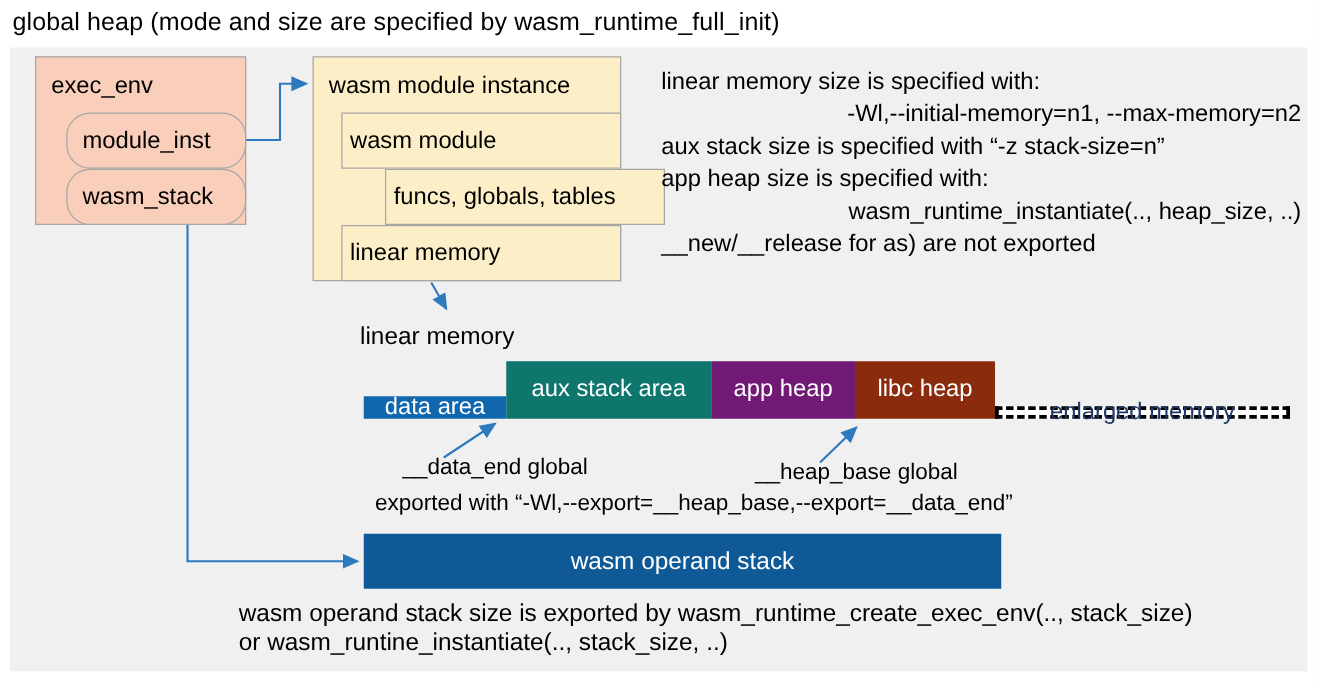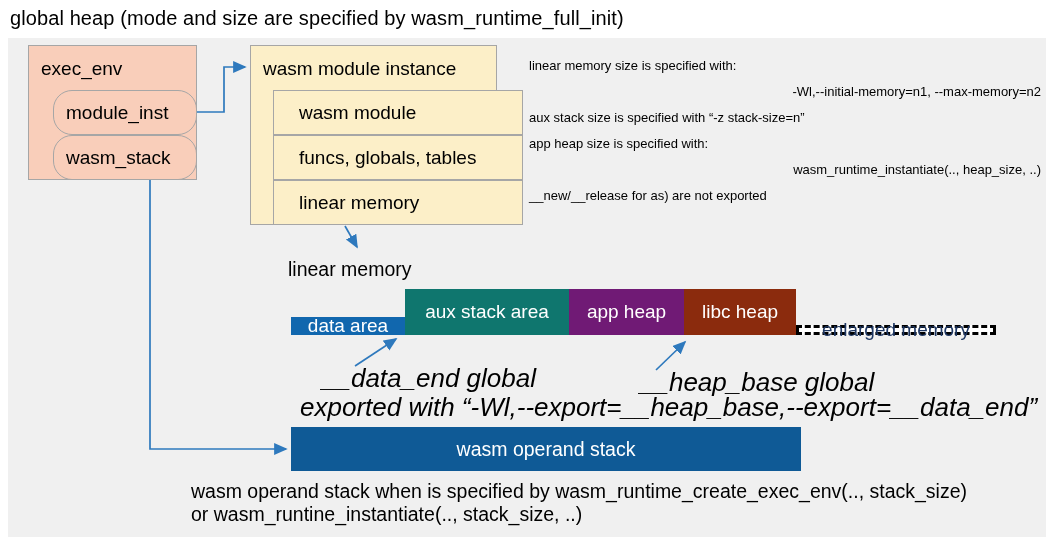--- a/index.html
+++ b/index.html
@@ -13,43 +13,43 @@
   .salmon{background:#f9ceba;}
   .cream{background:#fcefc8;}
   .box-header{display:flex;align-items:center;height:45px;padding-left:12px;box-sizing:border-box;}
   .exec-env{left:28px;top:45px;width:169px;height:135px;}
   .exec-field{left:53px;width:144px;height:45px;display:flex;align-items:center;padding-left:12px;border-radius:19px;}
   .exec-field.f0{top:90px;}
   .exec-field.f1{top:135px;}
 
   
   .mod-inst{left:250px;top:45px;width:247px;height:180px;}
-  .mod-field{left:273px;width:250px;height:45px;display:flex;align-items:center;padding-left:25px;}
+  .mod-field{left:273px;width:224px;height:45px;display:flex;align-items:center;padding-left:6px;}
   .mod-field.f0{top:90px;}
-  .mod-field.f1{top:135px;}
+  .mod-field.f1{top:135px;margin-left:35px;}
   .mod-field.f2{top:180px;}
 
   
-  .notes{position:absolute;left:529px;top:53px;width:512px;font-size:13px;line-height:26px;}
+  .notes{position:absolute;left:529px;top:53px;width:512px;font-size:19px;line-height:26px;}
   .notes .indent{padding-left:22px;text-align:right;}
 
   
   .lm-label{position:absolute;left:288px;top:258px;font-size:19.5px;}
   .membar{position:absolute;left:291px;top:289px;height:46px;display:flex;}
   .seg{display:flex;align-items:center;justify-content:center;color:#fff;font-size:19px;box-sizing:border-box;white-space:nowrap;}
   .seg.s0{width:114px;background:#1167ae;margin-top:28px;}
   .seg.s1{width:164px;background:#0f766e;}
   .seg.s2{width:115px;background:#701a75;}
   .seg.s3{width:112px;background:#8b2b0d;}
-  .enlarged{width:200px;background:#ffffff;border:3px dashed #000;color:#1f3864;margin-top:36px;}
+  .enlarged{width:236px;background:#ffffff;border:3px dashed #000;color:#1f3864;margin-top:36px;}
 
   
-  .ann{position:absolute;font-size:26px;font-style:italic;}
+  .ann{position:absolute;font-size:18px;}
   .ann-dataend{left:322px;top:363px;}
-  .ann-heapbase{left:640px;top:367px;}
+  .ann-heapbase{left:604px;top:367px;}
   .ann-exported{left:300px;top:392px;}
 
   
   .opstack{position:absolute;left:291px;top:427px;width:510px;height:44px;background:#0f5a96;
            display:flex;align-items:center;justify-content:center;color:#fff;font-size:19.5px;}
   .bottom-notes{position:absolute;left:191px;top:480px;font-size:19.5px;line-height:23px;}
 
   .overlay{position:absolute;left:0;top:0;width:1054px;height:547px;pointer-events:none;}
 </style>
 </head>
@@ -91,21 +91,21 @@
     <div class="seg s3">libc heap</div>
     <div class="seg enlarged">enlarged memory</div>
   </div>
 
   <div class="ann ann-dataend">__data_end global</div>
   <div class="ann ann-heapbase">__heap_base global</div>
   <div class="ann ann-exported">exported with “-Wl,--export=__heap_base,--export=__data_end”</div>
 
   <div class="opstack">wasm operand stack</div>
   <div class="bottom-notes">
-    <div>wasm operand stack when is specified by wasm_runtime_create_exec_env(.., stack_size)</div>
+    <div>wasm operand stack size is exported by wasm_runtime_create_exec_env(.., stack_size)</div>
     <div>or wasm_runtine_instantiate(.., stack_size, ..)</div>
   </div>
 
   <svg class="overlay" viewBox="0 0 1054 547" xmlns="http://www.w3.org/2000/svg">
     <defs>
       <marker id="arr" markerWidth="9" markerHeight="8" refX="7" refY="3.5" orient="auto">
         <path d="M0,0 L8,3.5 L0,7 z" fill="#2e79bd"></path>
       </marker>
     </defs>
 

